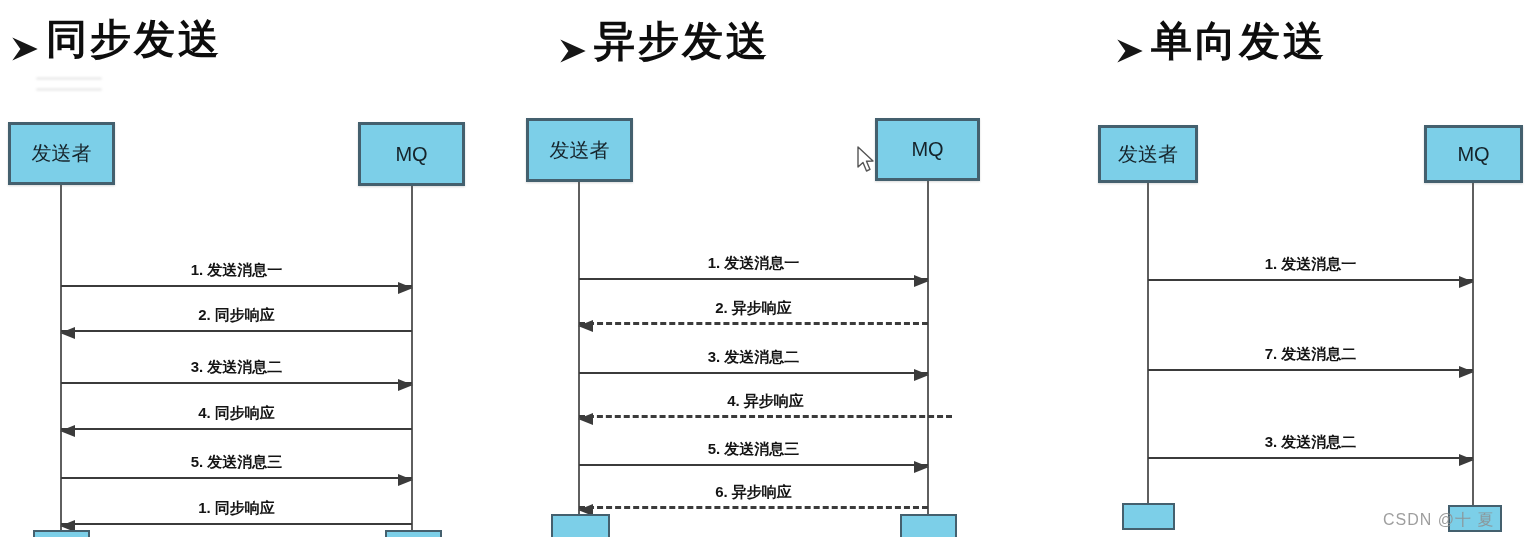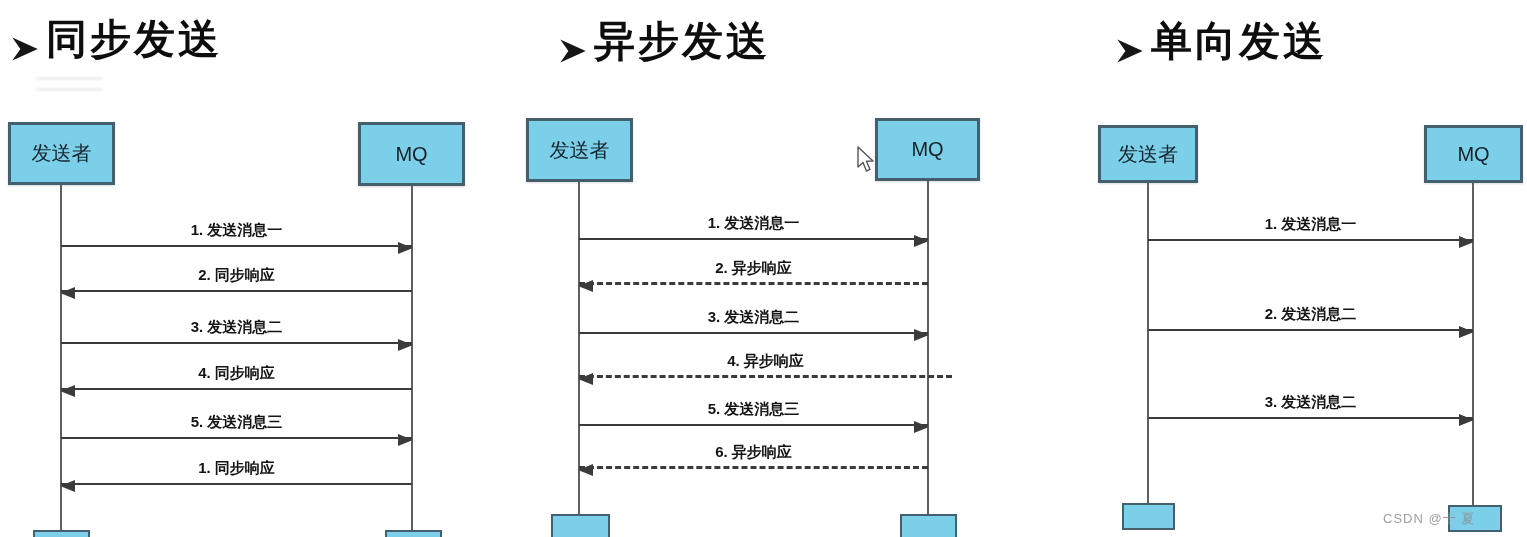--- a/index.html
+++ b/index.html
@@ -32,21 +32,21 @@
     display:flex;align-items:center;justify-content:center;
     font-size:20px;font-weight:500;color:#15232a;
     box-shadow:0 1px 2px rgba(0,0,0,0.15);
   }
   .endbox{
     position:absolute;box-sizing:border-box;
     background:var(--box-fill);border:2px solid var(--box-border);
   }
   .lifeline{position:absolute;width:2px;background:var(--lifeline-color);}
 
-  .msg{position:absolute;height:28px;}
+  .msg{position:absolute;height:28px;margin-top:40px;}
   .msg-label{
     position:absolute;left:0;right:0;bottom:7px;text-align:center;
     font-size:15px;font-weight:700;white-space:nowrap;color:#141414;
   }
   .msg-line{position:absolute;left:0;right:0;bottom:0;height:0;
     border-top:2px solid var(--line-color);}
   .msg-line.dashed{border-top:3px dashed var(--line-color);}
   .arrow{position:absolute;width:0;height:0;}
   .arrow.right{
     right:-1px;bottom:-7px;
@@ -57,21 +57,21 @@
     left:-1px;bottom:-7px;
     border-top:6px solid transparent;border-bottom:6px solid transparent;
     border-right:15px solid var(--line-color);
   }
 
   .smudge{position:absolute;background:#ededed;border-radius:3px;filter:blur(1px);}
 
   .cursor{position:absolute;width:18px;height:27px;}
 
   .watermark{
-    position:absolute;font-size:13px;letter-spacing:1px;
+    position:absolute;font-size:16px;letter-spacing:1px;
     color:var(--watermark-color);opacity:.85;white-space:nowrap;
   }
 </style>
 </head>
 <body>
 
 <div class="stage">
 
   <div class="diagram d1">
     <div class="title" style="left:10px;top:12px;">
@@ -218,21 +218,21 @@
     <div class="lifeline" style="left:127px;top:183px;height:320px;"></div>
     <div class="lifeline" style="left:452px;top:183px;height:322px;"></div>
 
     <div class="msg" style="left:128px;width:325px;top:213px;">
       <div class="msg-label">1. 发送消息一</div>
       <div class="msg-line">
           <span class="arrow right"></span>
         </div>
     </div>
     <div class="msg" style="left:128px;width:325px;top:303px;">
-      <div class="msg-label">2. 发送消息二</div>
+      <div class="msg-label">7. 发送消息二</div>
       <div class="msg-line">
           <span class="arrow right"></span>
         </div>
     </div>
     <div class="msg" style="left:128px;width:325px;top:391px;">
       <div class="msg-label">3. 发送消息二</div>
       <div class="msg-line">
           <span class="arrow right"></span>
         </div>
     </div>

